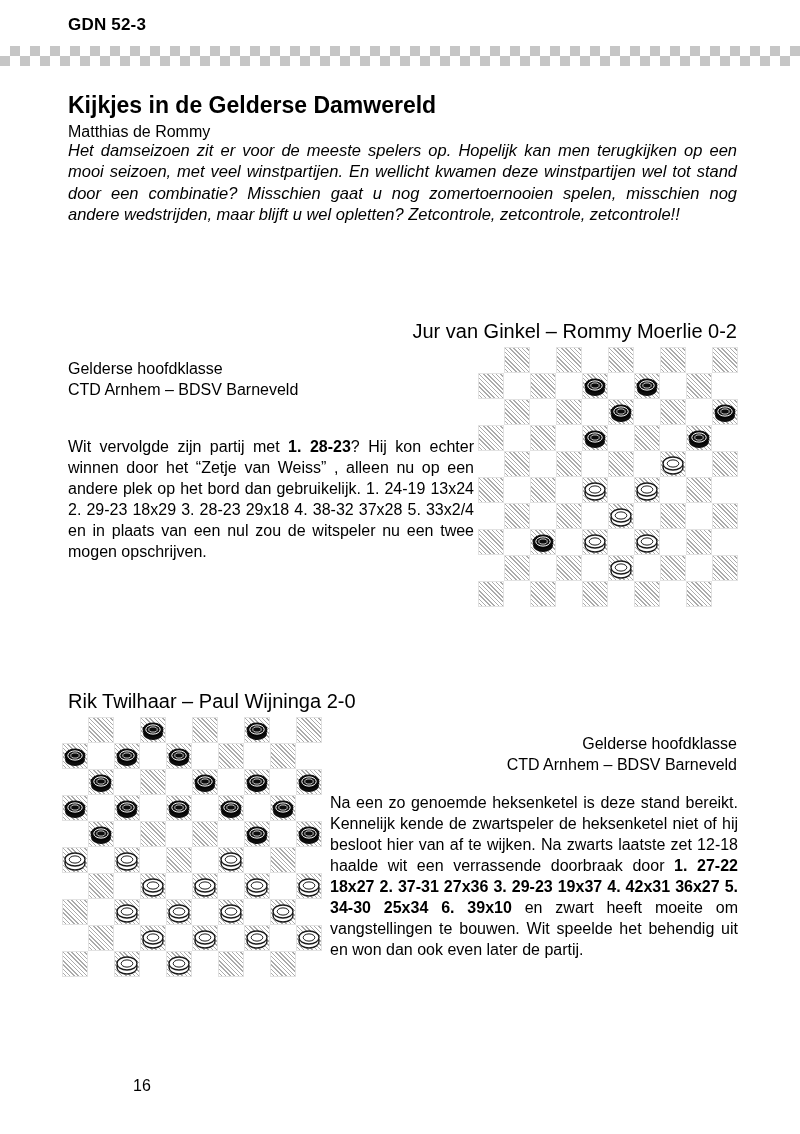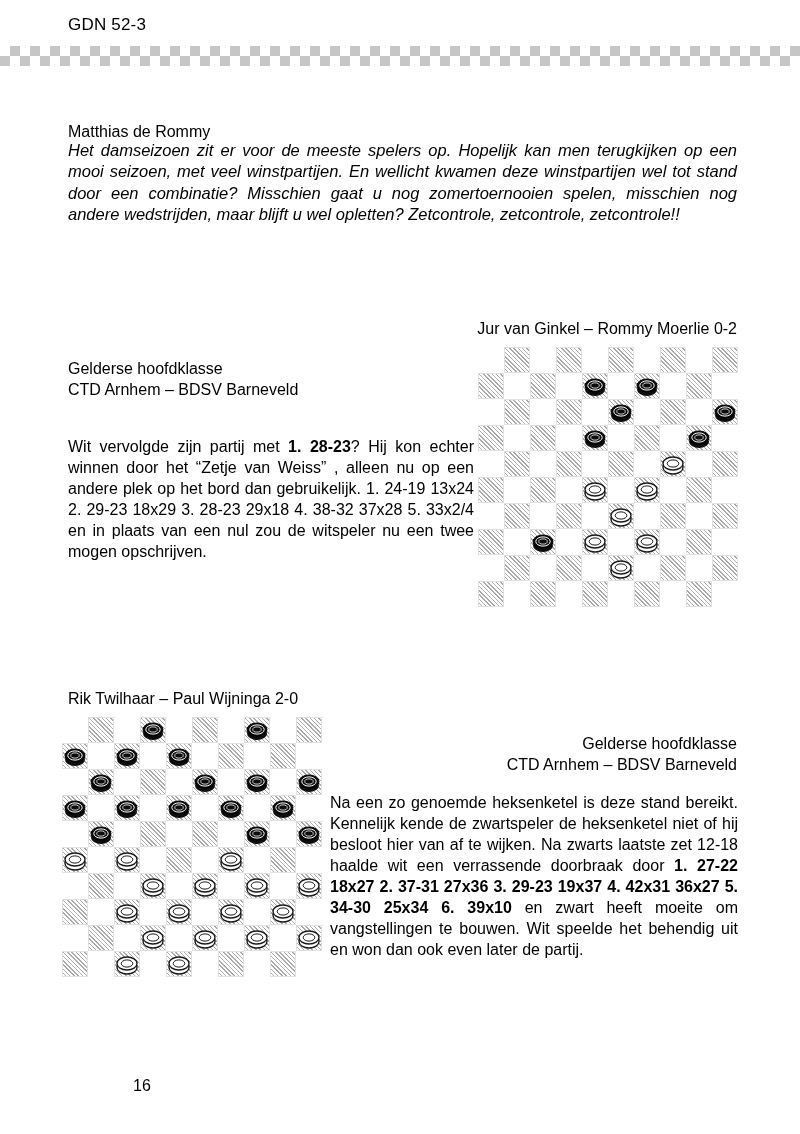--- a/index.html
+++ b/index.html
@@ -1,38 +1,38 @@
 <!DOCTYPE html>
 <html><head>
 <meta charset="utf-8">
 <style>
   html,body{margin:0;padding:0;background:#ffffff;}
   .page{
     position:relative;width:800px;height:1134px;background:#ffffff;
     font-family:"Liberation Sans", sans-serif;color:#000;overflow:hidden;
   }
   .page-header{
-    position:absolute;left:68px;top:15px;font-size:17px;font-weight:normal;letter-spacing:.2px;
+    position:absolute;left:68px;top:15px;font-size:17px;font-weight:bold;letter-spacing:.2px;
   }
   .checker-band{
     position:absolute;left:0;top:46px;width:800px;height:20px;
     background:repeating-conic-gradient(#c6c6c6 0% 25%, #ffffff 25% 50%);
     background-size:20px 20px;
   }
   .title{
     position:absolute;left:68px;top:92px;margin:0;font-size:23px;font-weight:bold;
   }
   .author{
     position:absolute;left:68px;top:123px;font-size:16px;
   }
   .intro{
     position:absolute;left:68px;top:140px;width:669px;margin:0;
     font-size:16.5px;font-style:italic;line-height:21.4px;text-align:justify;
   }
-  .caption{position:absolute;font-size:16px;}
+  .caption{position:absolute;font-size:20px;}
   .caption-1{left:68px;top:320px;width:669px;text-align:right;}
   .caption-2{left:68px;top:690px;width:400px;text-align:left;}
   .competition{position:absolute;font-size:16px;line-height:21px;}
   .competition-1{left:68px;top:358px;width:410px;text-align:left;}
   .competition-2{left:330px;top:733px;width:407px;text-align:right;}
   .para{position:absolute;margin:0;font-size:16px;line-height:21px;text-align:justify;}
   .para-1{left:68px;top:436px;width:406px;}
   .para-2{left:330px;top:792px;width:408px;}
   .para .b{font-weight:bold;}
   .para .i{}
@@ -54,20 +54,21 @@
 </style>
 </head>
 <body>
 
 <div class="page">
 
   <div class="page-header">GDN 52-3</div>
 
   <div class="checker-band"></div>
 
+  <h1 class="title">Kijkjes in de Gelderse Damwereld</h1>
   <div class="author">Matthias de Rommy</div>
 
   <p class="intro">Het damseizoen zit er voor de meeste spelers op. Hopelijk kan men terugkijken op een mooi seizoen, met veel winstpartijen. En wellicht kwamen deze winstpartijen wel tot stand door een combinatie? Misschien gaat u nog zomertoernooien spelen, misschien nog andere wedstrijden, maar blijft u wel opletten? Zetcontrole, zetcontrole, zetcontrole!!</p>
 
   <div class="caption caption-1">Jur van Ginkel – Rommy Moerlie 0-2</div>
 
   <div class="competition competition-1">
     <div>Gelderse hoofdklasse</div>
     <div>CTD Arnhem – BDSV Barneveld</div>
   </div>

